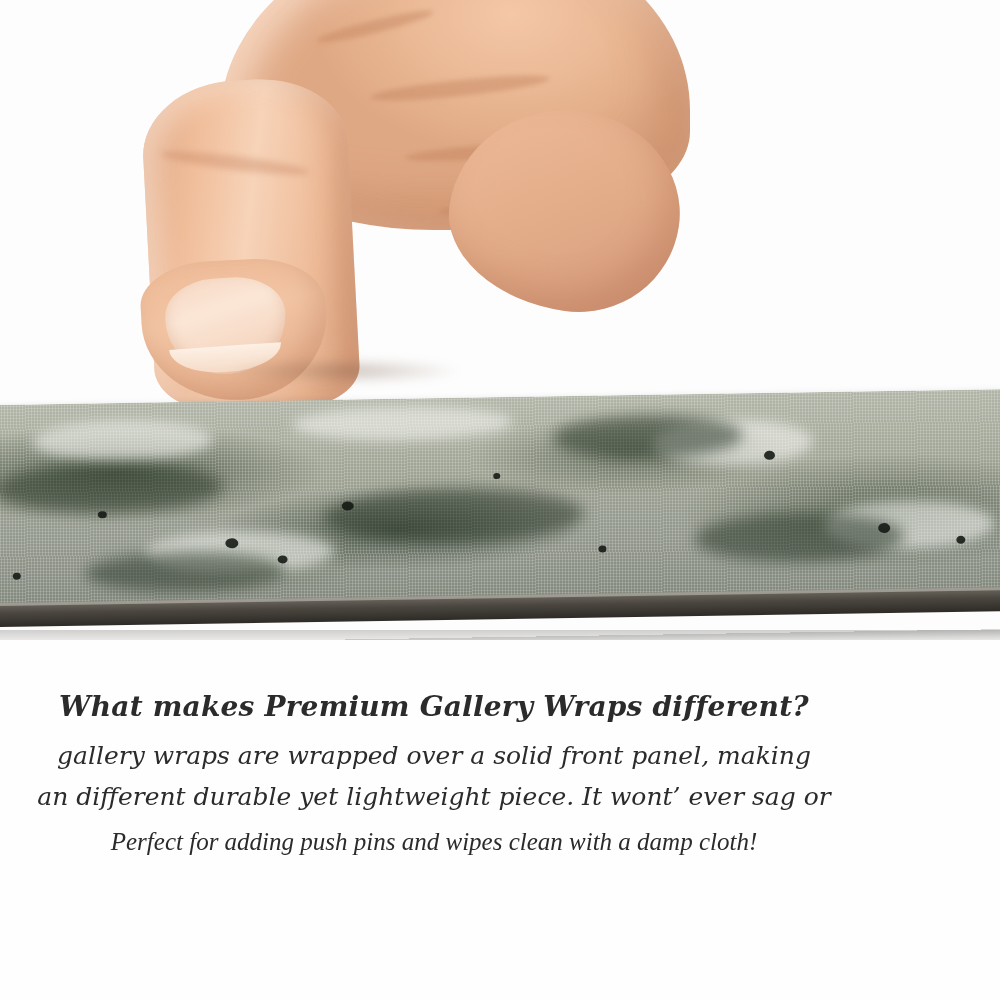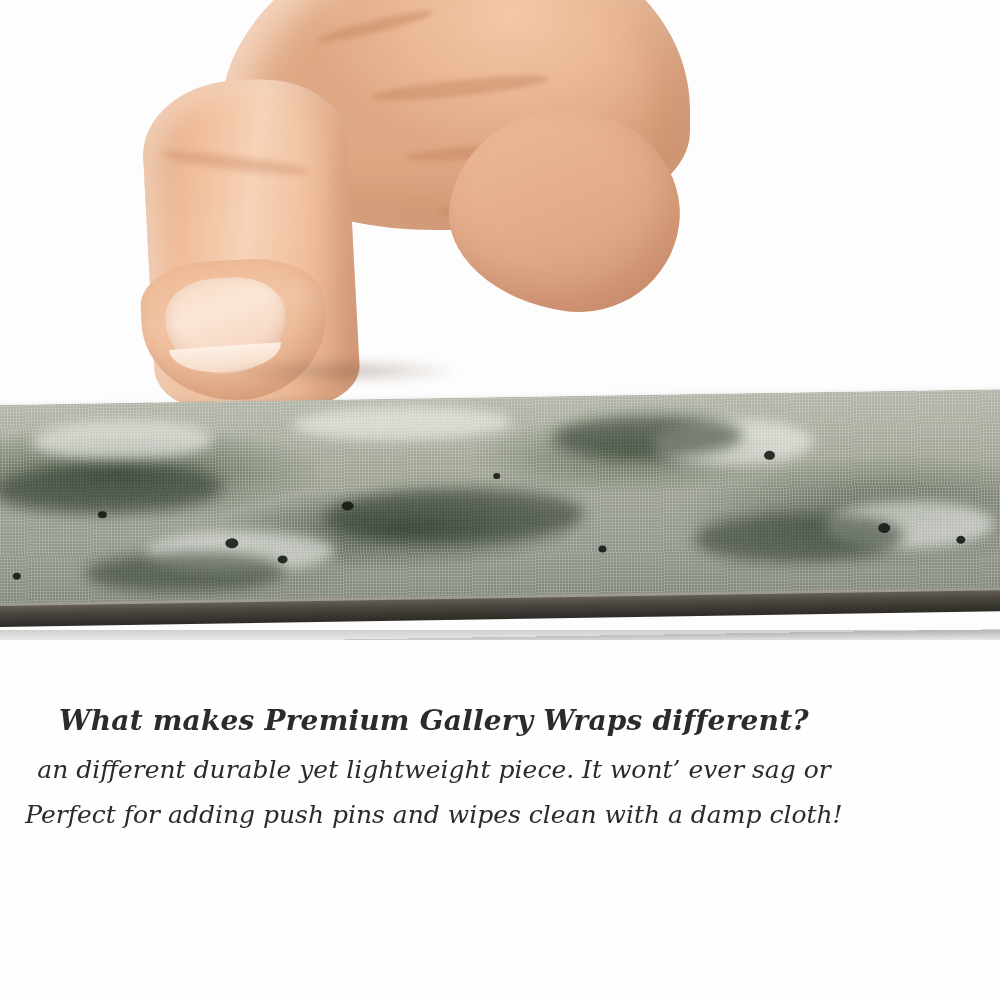--- a/index.html
+++ b/index.html
@@ -228,38 +228,38 @@
   
   .caption {
     position: absolute;
     left: 0;
     top: 690px;
     width: 868px;
     text-align: center;
     color: #2b2b2b;
     font-family: "DejaVu Serif", serif;
     font-style: italic;
-    margin-top: 14px;
   }
   .caption-heading {
     font-size: 28px;
     font-weight: 700;
     letter-spacing: 0.2px;
     margin-bottom: 12px;
   }
   .caption-body {
     font-size: 25px;
     line-height: 41px;
     font-weight: 400;
   }
   .caption-body .line { display: block; }
   .caption-last {
     font-size: 25px;
     line-height: 41px;
     margin-top: 4px;
+    font-family: Liberation Serif, serif;
   }
 </style>
 </head>
 <body>
 
 <div class="page">
 
   <div class="photo-area">
 
     <div class="hand">
@@ -307,18 +307,19 @@
       <div class="slab-edge"></div>
       <div class="slab-edge-hl"></div>
     </div>
 
     <div class="drop-shadow"></div>
   </div>
 
   <div class="caption">
     <div class="caption-heading">What makes Premium Gallery Wraps different?</div>
     <div class="caption-body">
+      <span class="line">gallery wraps are wrapped over a solid front panel, making</span>
       <span class="line">an different durable yet lightweight piece. It wont’ ever sag or</span>
     </div>
     <div class="caption-last">Perfect for adding push pins and wipes clean with a damp cloth!</div>
   </div>
 
 </div>
 
 </body></html>

